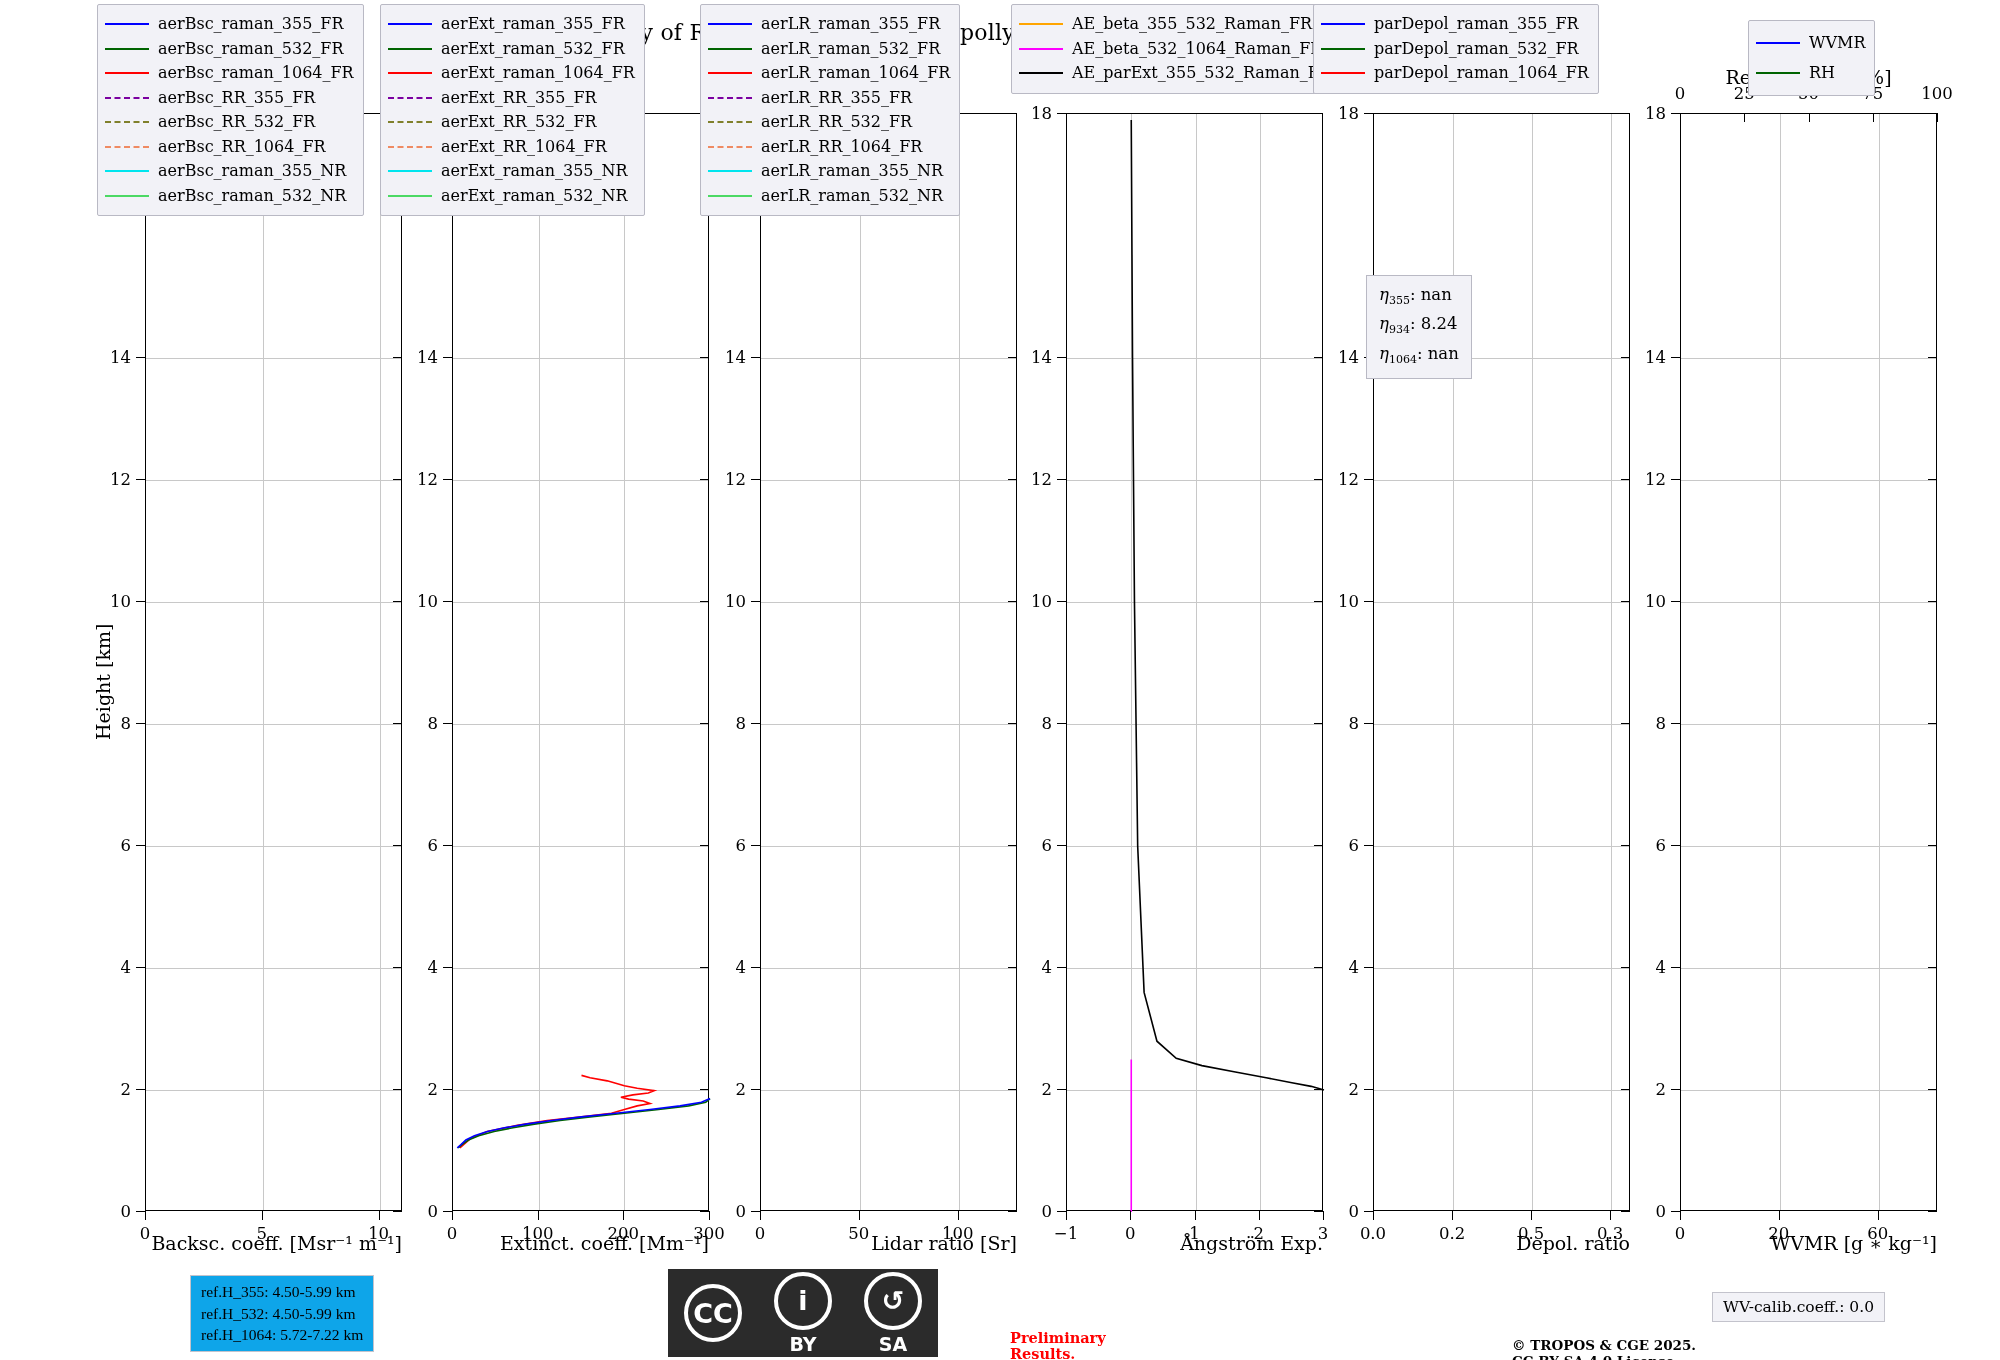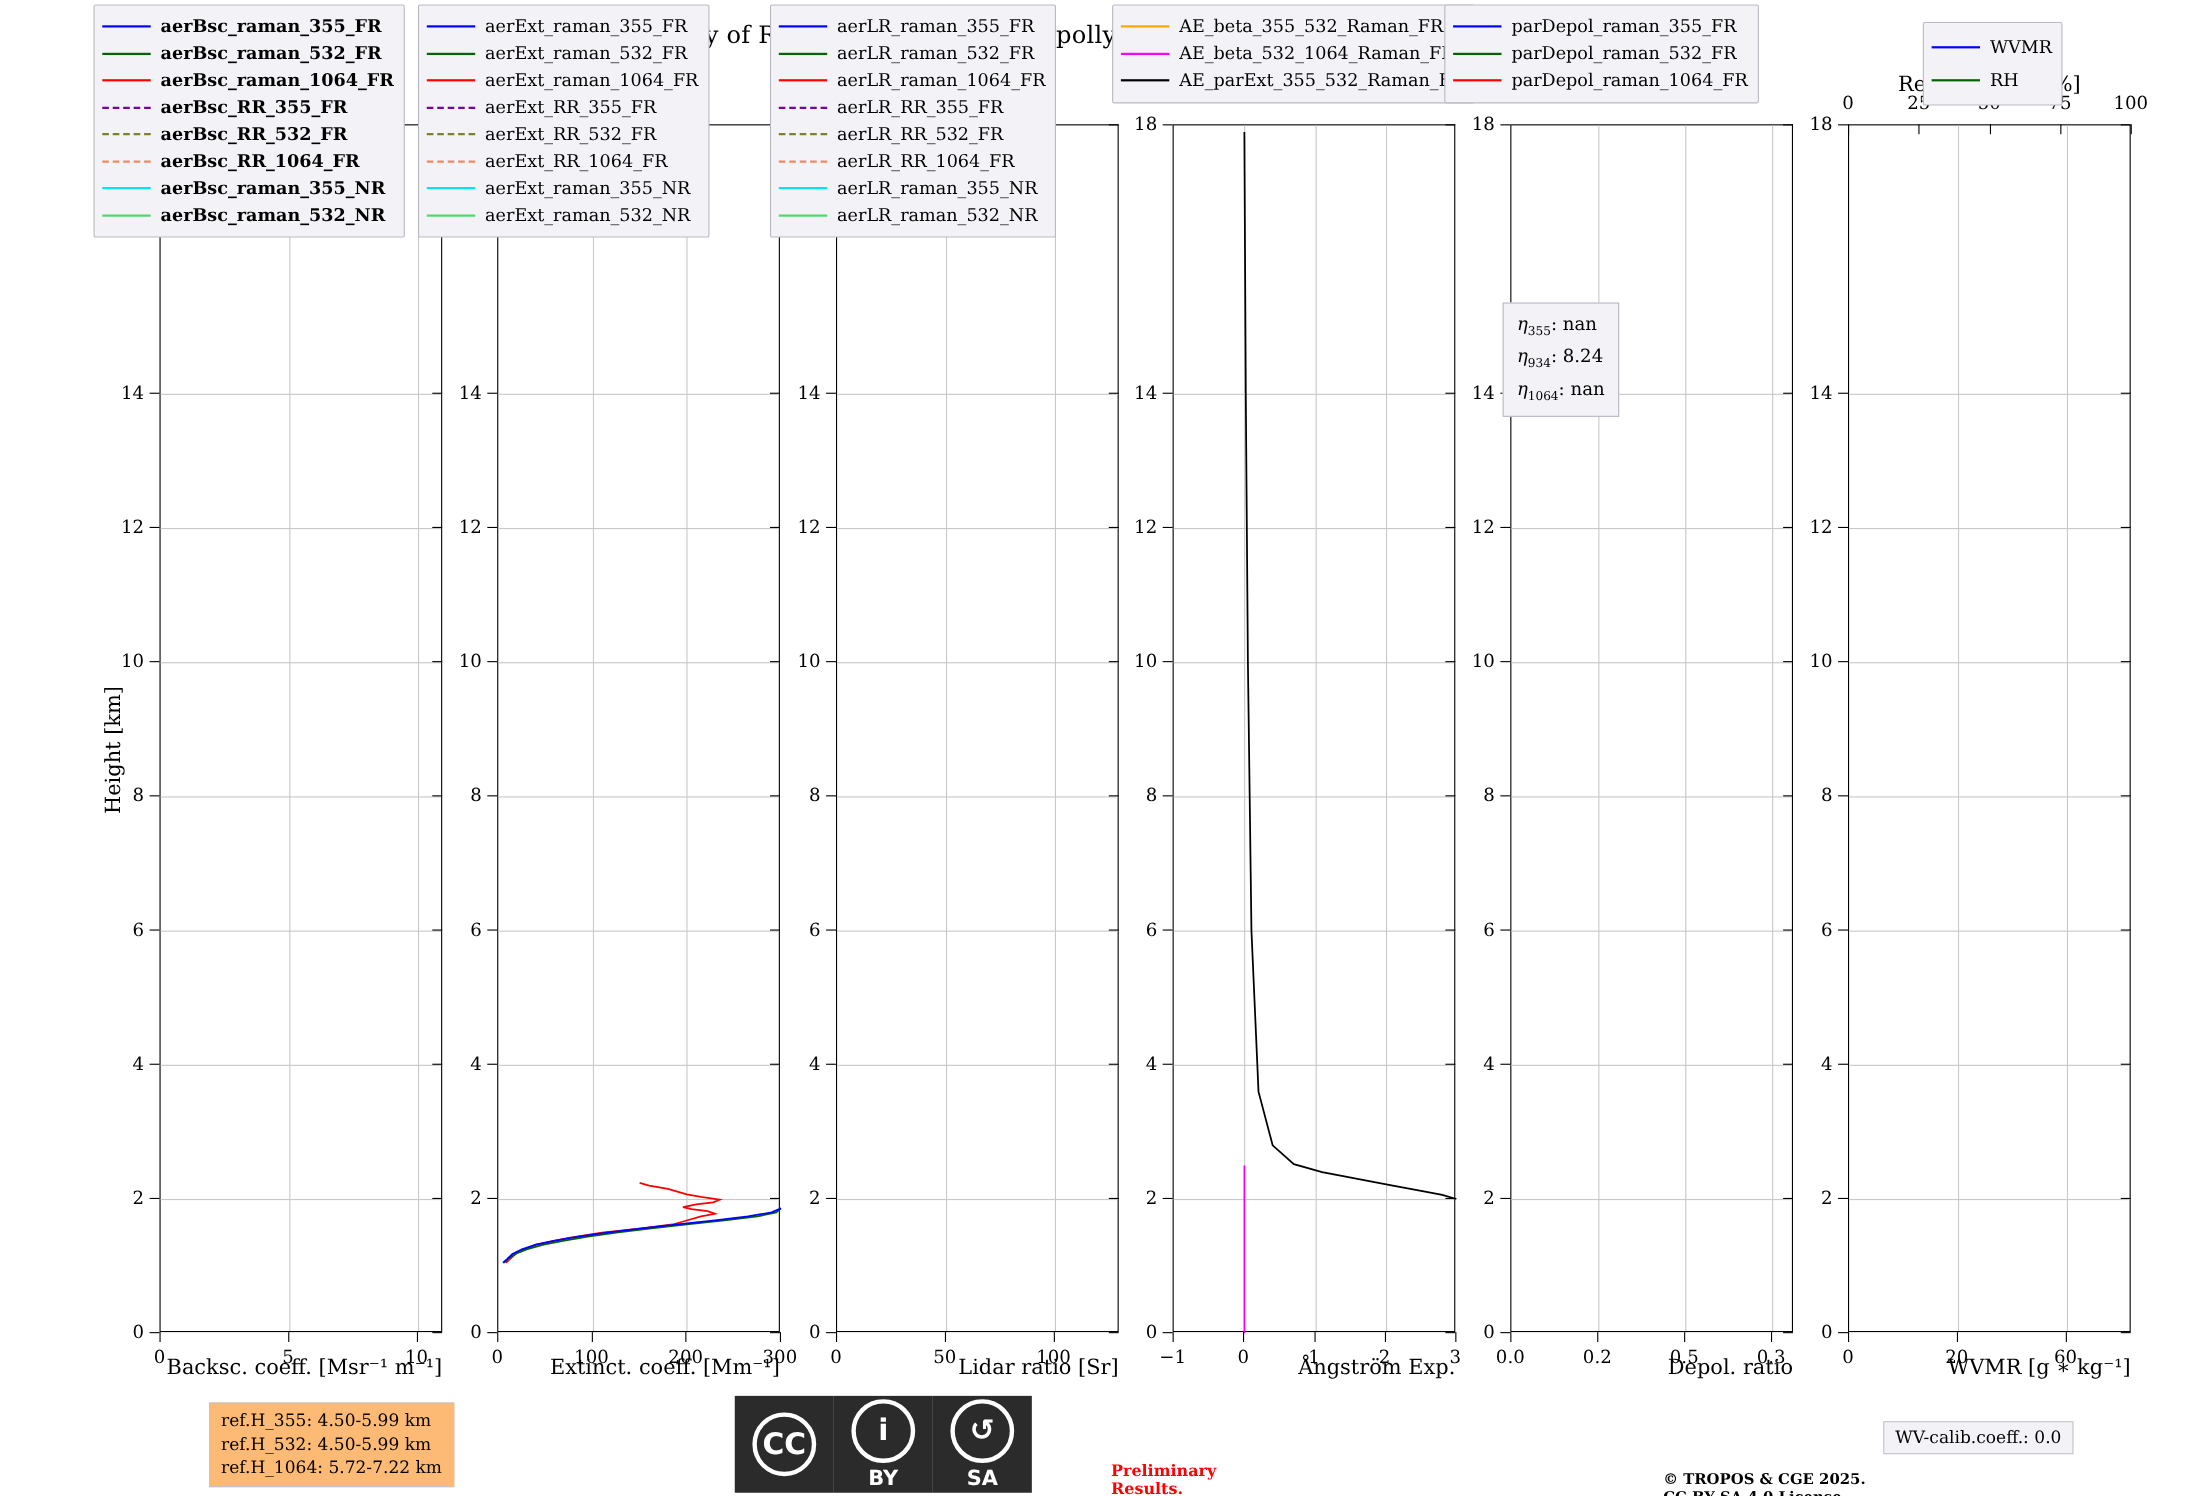--- a/index.html
+++ b/index.html
@@ -70,23 +70,23 @@
   .legend .swatch { width:44px; height:0; margin-right:9px; flex:0 0 44px; }
   .legend .lbl { font-size:16px; }
   
   .etabox {
     position:absolute; background:#f2f2f7; border:1px solid #b9b9c4;
     padding:7px 12px; font-size:16.5px; line-height:23px; z-index:5;
   }
   .etabox sub { font-size:11px; }
   
   .refbox {
-    position:absolute; left:190px; top:1275px; background:#fdba74;
+    position:absolute; left:190px; top:1275px; background:#0ea5e9;
     border:1px solid #c3c3cc; padding:5px 10px;
-    font-size:15.5px; line-height:21.5px;
+    font-size:15.5px; line-height:21.5px;font-family:Liberation Serif, serif;
   }
   .wvbox {
     position:absolute; left:1712px; top:1292px; background:#f2f2f7;
     border:1px solid #c3c3cc; padding:5px 10px; font-size:15.5px;
   }
   .prelim {
     position:absolute; left:1010px; top:1330px; color:#ff0000;
     font-size:14.5px; font-weight:bold; line-height:16px;
   }
   .copyright {
@@ -456,21 +456,21 @@
     <div class="cc-circle">i</div>
     <div class="cc-txt">BY</div>
   </div>
   <div class="cc-cell">
     <div class="cc-circle">↺</div>
     <div class="cc-txt">SA</div>
   </div>
 </div>
 
 <div class="axis-title" style="left: 145px; width: 257px;">Backsc. coeff. [Msr⁻¹ m⁻¹]</div>
-<div class="legend" style="left: 85px; font-weight: bold;">
+<div class="legend" style="left: 97px;">
     <div class="row">
       <span class="swatch" style="border-top: 2.2px solid rgb(0, 0, 255);"></span>
       <span class="lbl">aerBsc_raman_355_FR</span>
     </div>
     <div class="row">
       <span class="swatch" style="border-top: 2.2px solid rgb(0, 100, 0);"></span>
       <span class="lbl">aerBsc_raman_532_FR</span>
     </div>
     <div class="row">
       <span class="swatch" style="border-top: 2.2px solid rgb(255, 0, 0);"></span>

